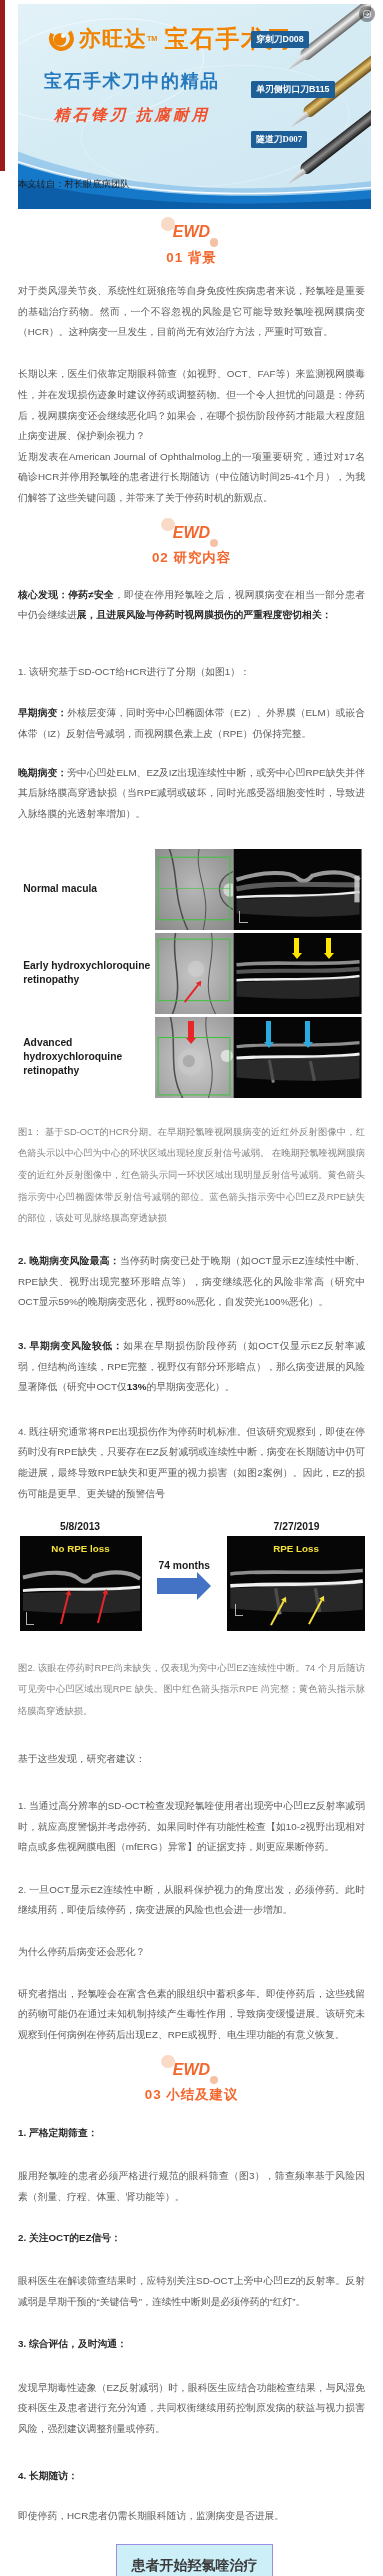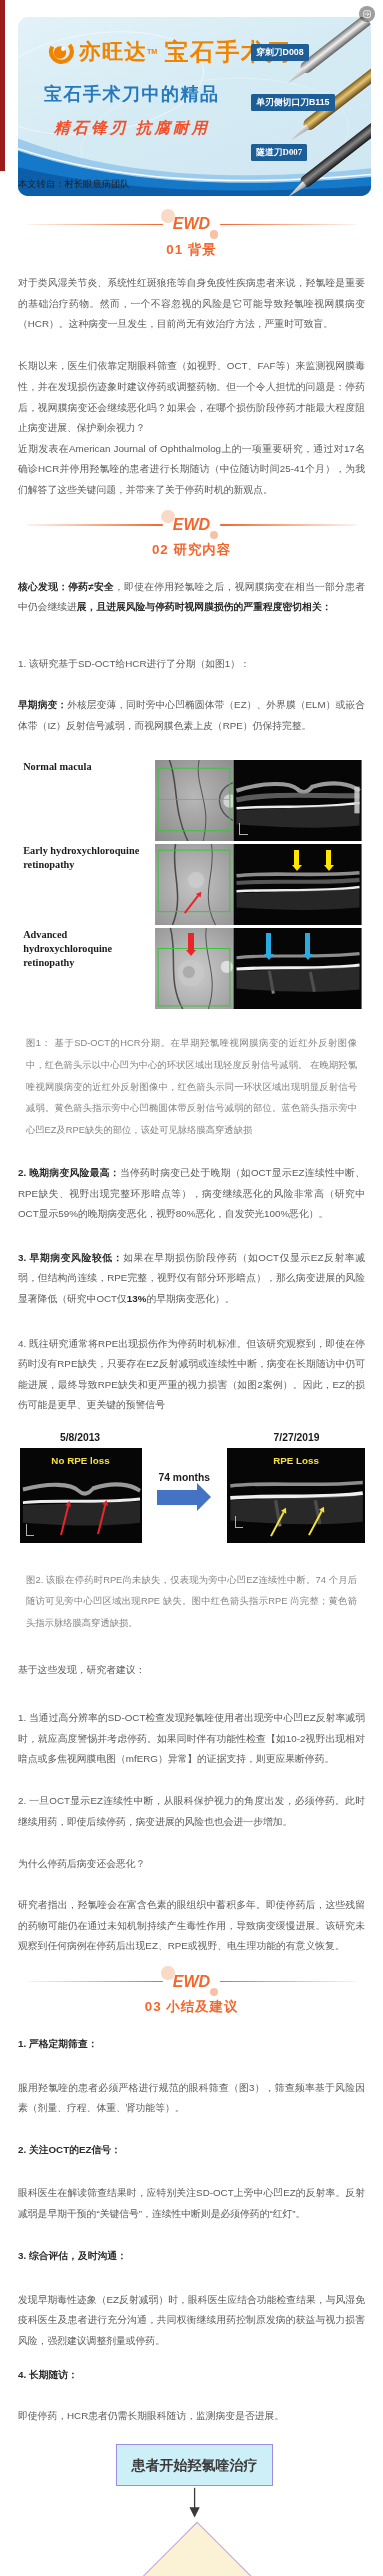--- a/index.html
+++ b/index.html
@@ -1,22 +1,22 @@
 <!DOCTYPE html>
 <html style="font-size:8.2px"><head>
 <meta charset="utf-8">
 <style>
   html,body{margin:0;padding:0;background:#fff;}
   body{font-family:"Liberation Sans","DejaVu Sans",sans-serif;}
   #page{position:relative;width:383px;height:3574px;margin:0 auto;background:#fff;overflow:hidden;}
 
   
   .edge-strip{position:absolute;left:0;top:0;width:5.2px;height:171px;background:#9b1b1b;}
-  .banner{position:absolute;left:18px;top:17px;width:353px;height:179px;overflow:hidden;
-          background:linear-gradient(160deg,#e3f2f8 0%,#d5ebf4 45%,#cfe7f2 100%);border-radius:10px;}
+  .banner{position:absolute;left:18px;top:4px;width:353px;height:205px;overflow:hidden;
+          background:linear-gradient(160deg,#e3f2f8 0%,#d5ebf4 45%,#cfe7f2 100%);}
   .swirl{position:absolute;border:1px solid rgba(255,255,255,.55);border-radius:50%;}
   .sw1{left:-31px;top:15.5px;width:216px;height:98px;transform:rotate(-8deg);}
   .sw2{left:62px;top:62px;width:268px;height:118px;transform:rotate(-6deg);opacity:.5;}
   .brandrow{position:absolute;left:30px;top:18.5px;display:flex;align-items:center;}
   .brand{color:#f08300;font-size:21.6px;font-weight:800;letter-spacing:1px;margin-left:4.1px;}
   .tm{color:#f08300;font-size:7.2px;font-weight:700;vertical-align:top;}
   .product{color:#f08300;font-size:24px;font-weight:800;letter-spacing:1.5px;margin-left:7.2px;text-shadow:0 0 1px #fff;}
   .tagline1{position:absolute;left:26px;top:65px;color:#2779bd;font-size:18px;font-weight:800;letter-spacing:1.5px;}
   .tagline2{position:absolute;left:36px;top:101px;color:#f2502a;font-size:15.5px;font-weight:800;font-style:italic;letter-spacing:3.1px;}
   .badge{position:absolute;left:233px;background:#1d5e97;color:#fff;font-size:8.8px;font-weight:700;
@@ -29,35 +29,35 @@
   .k3 .shaft{background:linear-gradient(180deg,#222,#888 45%,#111);}
   .blade{position:absolute;left:-18.5px;top:3.6px;width:21.6px;height:6.2px;
          background:linear-gradient(180deg,#f4f4f4,#9a9a9a);clip-path:polygon(0 60%,100% 0,100% 100%);}
   .waves{position:absolute;left:0;bottom:0;width:100%;height:72px;}
   .float-btn{position:absolute;top:6.2px;right:8.2px;width:15.5px;height:15.5px;border-radius:50%;
              background:rgba(40,40,40,.45);display:flex;align-items:center;justify-content:center;z-index:9;}
 
   
   .content{position:relative;padding:0 18px;}
   .source{margin:178px 0 0;font-size:9.3px;color:#1f1f1f;line-height:13.4px;}
-  .divider{display:flex;align-items:center;width:328px;margin:24px auto 0;}
+  .divider{display:flex;align-items:center;width:328px;margin:32px auto 0;flex-direction:column;}
   .dline{height:1.5px;flex:1;border-radius:1px;}
   .dline.l{background:linear-gradient(90deg,rgba(244,102,43,.08),#f4662b);}
   .dline.r{background:linear-gradient(270deg,rgba(244,102,43,.08),#f4662b);}
   .ewd{position:relative;margin:0 4.1px;padding:0 6.2px;color:#f4662b;font-size:16px;font-weight:800;font-style:italic;}
   .ewd::before{content:"";position:absolute;left:-5.2px;top:-6.2px;width:13.4px;height:13.4px;border-radius:50%;background:#f8d4bc;opacity:.85;}
   .ewd::after{content:"";position:absolute;right:-2.1px;bottom:-5.2px;width:8.2px;height:8.2px;border-radius:50%;background:#f3b795;opacity:.85;}
   h2.section{margin:7.2px 0 0;text-align:center;color:#f4662b;font-size:13.4px;font-weight:800;letter-spacing:1px;}
   .p{font-size:9.8px;line-height:20.6px;color:#5b5b5b;text-align:justify;margin:0;}
   .p b{color:#2b2b2b;}
-  .cap{font-size:9.3px;line-height:21.6px;color:#848484;text-align:justify;margin:8px;}
+  .cap{font-size:9.3px;line-height:21.6px;color:#848484;text-align:justify;margin:0;}
 
   
   .fig1{margin-top:24px;}
-  .f1row{display:flex;align-items:flex-start;margin:0 0 3.1px 5.2px;font-family:Liberation Serif, serif;}
+  .f1row{display:flex;align-items:center;margin:0 0 3.1px 5.2px;}
   .f1label{width:128px;padding-right:4.1px;font-size:10.3px;font-weight:700;color:#1c1c1c;line-height:14px;}
   .fundus{position:relative;width:78px;height:81px;}
   .octbox{position:relative;width:129px;height:81px;}
   .adown{position:absolute;width:4.6px;background:var(--c,#ffe600);}
   .adown::after{content:"";position:absolute;left:50%;transform:translateX(-50%);top:100%;
                 border:5.7px solid transparent;border-top:6.7px solid var(--c,#ffe600);}
   .athin{position:absolute;width:1.5px;background:var(--c,#e8262a);transform-origin:bottom center;}
   .athin::after{content:"";position:absolute;left:50%;transform:translateX(-50%);bottom:100%;
                 border:3.6px solid transparent;border-bottom:5.2px solid var(--c,#e8262a);}
 
@@ -160,20 +160,21 @@
       <span class="dline r"></span>
     </div>
     <h2 class="section">02 研究内容</h2>
 
     <p class="p" style="margin-top:17.5px"><b>核心发现：停药≠安全</b><span>，即使在停用羟氯喹之后，视网膜病变在相当一部分患者中仍会继续进</span><b>展，且进展风险与停药时视网膜损伤的严重程度密切相关：</b></p>
 
     <p class="p" style="margin-top:36px">1. 该研究基于SD-OCT给HCR进行了分期（如图1）：</p>
 
     <p class="p" style="margin-top:20.6px"><b>早期病变：</b><span>外核层变薄，同时旁中心凹椭圆体带（EZ）、外界膜（ELM）或嵌合体带（IZ）反射信号减弱，而视网膜色素上皮（RPE）仍保持完整。</span></p>
 
+    <p class="p" style="margin-top:18.5px"><b>晚期病变：</b><span>旁中心凹处ELM、EZ及IZ出现连续性中断，或旁中心凹RPE缺失并伴其后脉络膜高穿透缺损（当RPE减弱或破坏，同时光感受器细胞变性时，导致进入脉络膜的光透射率增加）。</span></p>
 
     <div class="fig1">
 
       <div class="f1row">
         <div class="f1label">Normal macula</div>
         <div class="fundus">
           <svg width="78" height="81" viewBox="0 0 152 158">
             <defs>
                 <radialGradient id="gf1" cx="50%" cy="45%" r="80%">
                   <stop offset="0" stop-color="#b8b8b8"></stop>
@@ -328,21 +329,21 @@
       <span class="dline r"></span>
     </div>
     <h2 class="section">03 小结及建议</h2>
 
     <p class="p" style="margin-top:18.5px"><b>1.  严格定期筛查：</b></p>
     <p class="p" style="margin-top:23px">服用羟氯喹的患者必须严格进行规范的眼科筛查（图3），筛查频率基于风险因素（剂量、疗程、体重、肾功能等）。</p>
     <p class="p" style="margin-top:20.6px"><b>2. 关注OCT的EZ信号：</b></p>
     <p class="p" style="margin-top:23px">眼科医生在解读筛查结果时，应特别关注SD-OCT上旁中心凹EZ的反射率。反射减弱是早期干预的“关键信号”，连续性中断则是必须停药的“红灯”。</p>
     <p class="p" style="margin-top:21.6px"><b>3. 综合评估，及时沟通：</b></p>
     <p class="p" style="margin-top:23px">发现早期毒性迹象（EZ反射减弱）时，眼科医生应结合功能检查结果，与风湿免疫科医生及患者进行充分沟通，共同权衡继续用药控制原发病的获益与视力损害风险，强烈建议调整剂量或停药。</p>
-    <p class="p" style="margin-top:14px"><b>4. 长期随访：</b></p>
+    <p class="p" style="margin-top:26px"><b>4. 长期随访：</b></p>
     <p class="p" style="margin-top:19.6px">即使停药，HCR患者仍需长期眼科随访，监测病变是否进展。</p>
 
     <div class="flow">
       <svg class="layer" width="383" height="592" viewBox="0 0 744 1150">
         <defs>
           <marker id="ah" markerWidth="10" markerHeight="10" refX="7" refY="4" orient="auto">
             <path d="M0,0 L8,4 L0,8 Z" fill="#3a3a3a"></path>
           </marker>
         </defs>
         <polygon points="383,158 628,403 383,648 138,403" fill="#fbf2d5" stroke="#b9a7e2" stroke-width="2"></polygon>

